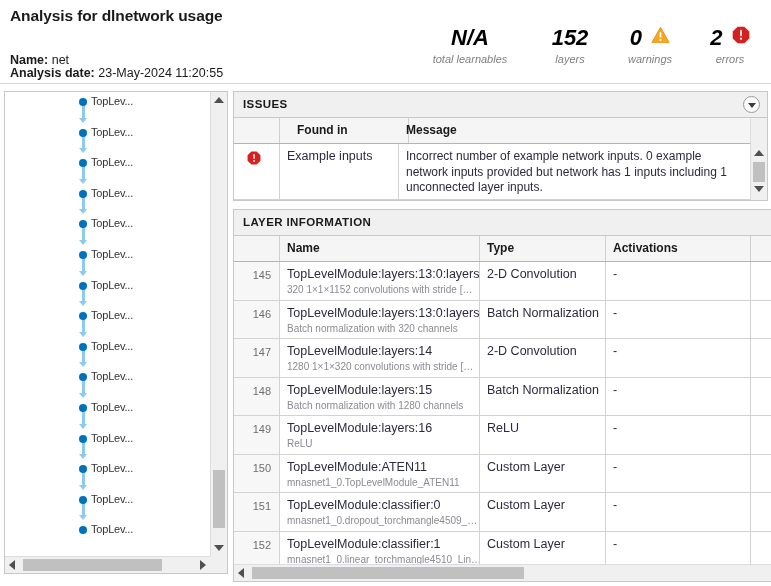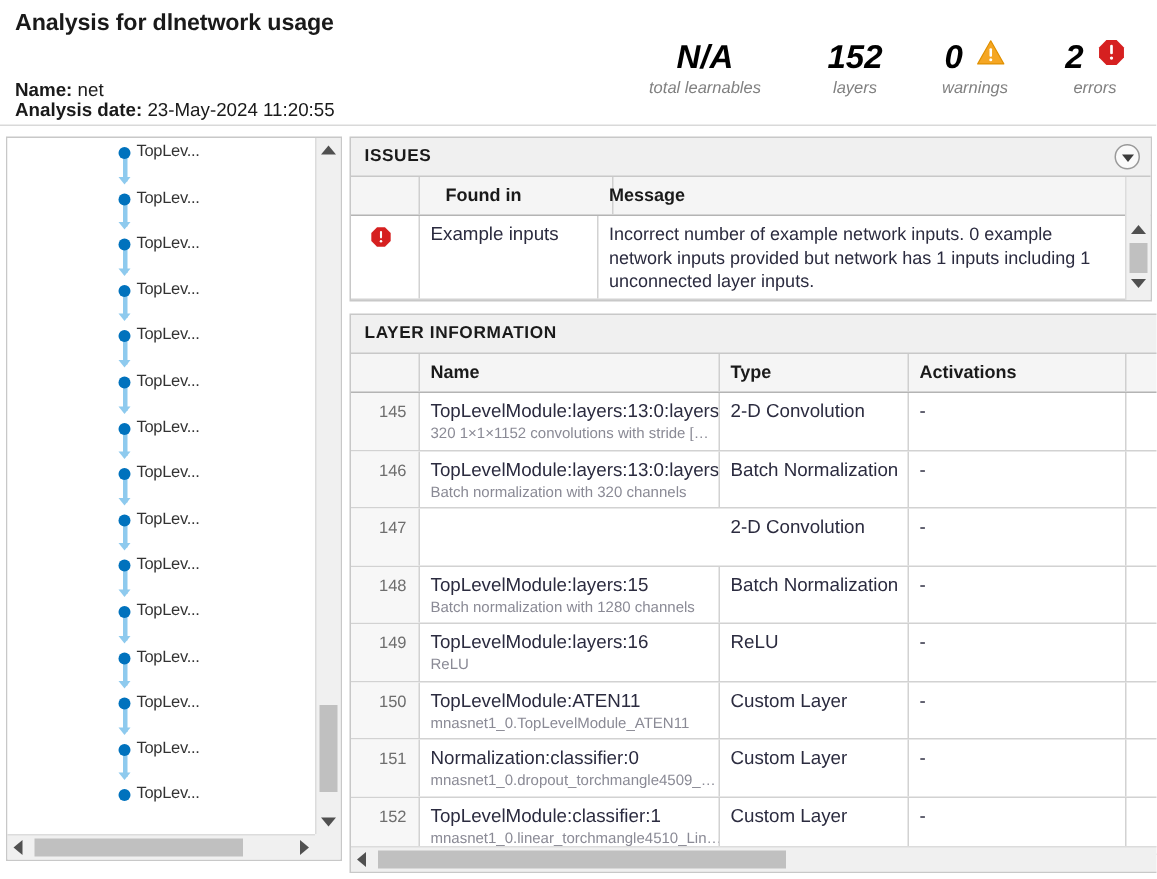--- a/index.html
+++ b/index.html
@@ -358,20 +358,24 @@
               </div>
               <div class="td" style="left: 246px; width: 126px;">
                 <div class="cell-plain">Batch Normalization</div>
               </div>
               <div class="td" style="left: 372px; width: 145px;">
                 <div class="cell-plain">-</div>
               </div>
             </div>
             <div class="trow" style="top: 77px; height: 38.5px;">
               <div class="td td-num" style="left: 0px; width: 46px;">147</div>
+              <div class="td" style="left: 46px; width: 200px;">
+                <div class="cell-main">TopLevelModule:layers:14</div>
+                <div class="cell-sub">1280 1×1×320 convolutions with stride […</div>
+              </div>
               <div class="td" style="left: 246px; width: 126px;">
                 <div class="cell-plain">2-D Convolution</div>
               </div>
               <div class="td" style="left: 372px; width: 145px;">
                 <div class="cell-plain">-</div>
               </div>
             </div>
             <div class="trow" style="top: 115.5px; height: 38.5px;">
               <div class="td td-num" style="left: 0px; width: 46px;">148</div>
               <div class="td" style="left: 46px; width: 200px;">
@@ -407,21 +411,21 @@
               <div class="td" style="left: 246px; width: 126px;">
                 <div class="cell-plain">Custom Layer</div>
               </div>
               <div class="td" style="left: 372px; width: 145px;">
                 <div class="cell-plain">-</div>
               </div>
             </div>
             <div class="trow" style="top: 231px; height: 38.5px;">
               <div class="td td-num" style="left: 0px; width: 46px;">151</div>
               <div class="td" style="left: 46px; width: 200px;">
-                <div class="cell-main">Normalization:classifier:0</div>
+                <div class="cell-main">TopLevelModule:classifier:0</div>
                 <div class="cell-sub">mnasnet1_0.dropout_torchmangle4509_…</div>
               </div>
               <div class="td" style="left: 246px; width: 126px;">
                 <div class="cell-plain">Custom Layer</div>
               </div>
               <div class="td" style="left: 372px; width: 145px;">
                 <div class="cell-plain">-</div>
               </div>
             </div>
             <div class="trow" style="top: 269.5px; height: 38.5px;">

